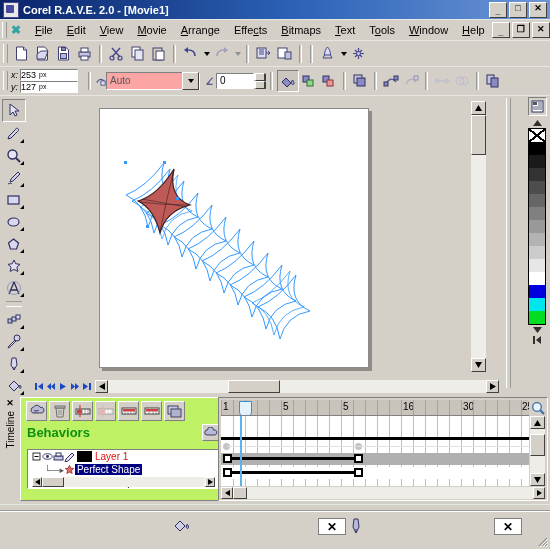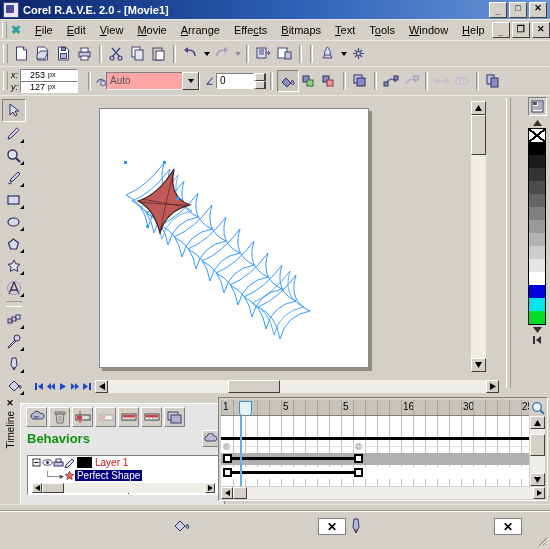--- a/index.html
+++ b/index.html
@@ -88,21 +88,21 @@
     position:absolute;left:0;top:66px;width:550px;height:27px;
     background:#d4d0c8;display:flex;align-items:center;
     border-top:1px solid #e8e6e0;overflow:hidden;
   }
   .xy-group{display:flex;flex-direction:column;gap:1px;flex:none;}
   .xy-row{display:flex;align-items:center;height:11px;}
   .xy-lab{width:9px;font-size:9px;color:#000;text-align:left;font-style:italic;}
   .numbox{
     width:58px;height:12px;background:#fff;
     border:1px solid;border-color:#808080 #fff #fff #808080;
-    font-size:9px;color:#000;display:flex;align-items:center;padding-left:9px;
+    font-size:9px;color:#000;display:flex;align-items:center;padding-left:0;
     box-sizing:border-box;
   }
   .unit{font-size:7px;color:#000;margin-left:3px;}
   .wh-icon{width:11px;height:11px;display:flex;align-items:center;justify-content:center;font-size:9px;color:#000;flex:none;}
   .autocombo{
     width:92px;height:16px;background:#fca5a5;
     border:1px solid;border-color:#808080 #fff #fff #808080;
     display:flex;align-items:center;flex:none;
   }
   .autocombo .val{padding-left:3px;font-size:10px;color:#555;flex:1;}
@@ -201,22 +201,22 @@
   .tl-tab{
     position:absolute;left:2px;top:2px;width:16px;height:104px;
     display:flex;flex-direction:column;align-items:center;
   }
   .tl-close{font-size:9px;color:#000;font-weight:bold;margin-top:1px;}
   .tl-vtext{
     writing-mode:vertical-rl;transform:rotate(180deg);
     font-size:10px;color:#000;margin-top:3px;white-space:nowrap;
   }
   .tl-left{
-    position:absolute;left:20px;top:8px;width:205px;height:104px;
-    background:#e5e5e5;border:1px solid;border-color:#fff #808080 #808080 #fff;
+    position:absolute;left:20px;top:2px;width:205px;height:104px;
+    background:#bef264;border:1px solid;border-color:#fff #808080 #808080 #fff;
     box-sizing:border-box;
   }
   .tl-tools{display:flex;align-items:center;padding:3px 2px 2px 5px;gap:2px;}
   .tlb{
     width:21px;height:20px;background:#d4d0c8;
     border:1px solid;border-color:#fff #808080 #808080 #fff;
     display:flex;align-items:center;justify-content:center;box-sizing:border-box;
   }
   .beh-row{display:flex;align-items:center;margin:1px 4px 2px 6px;}
   .beh-label{

